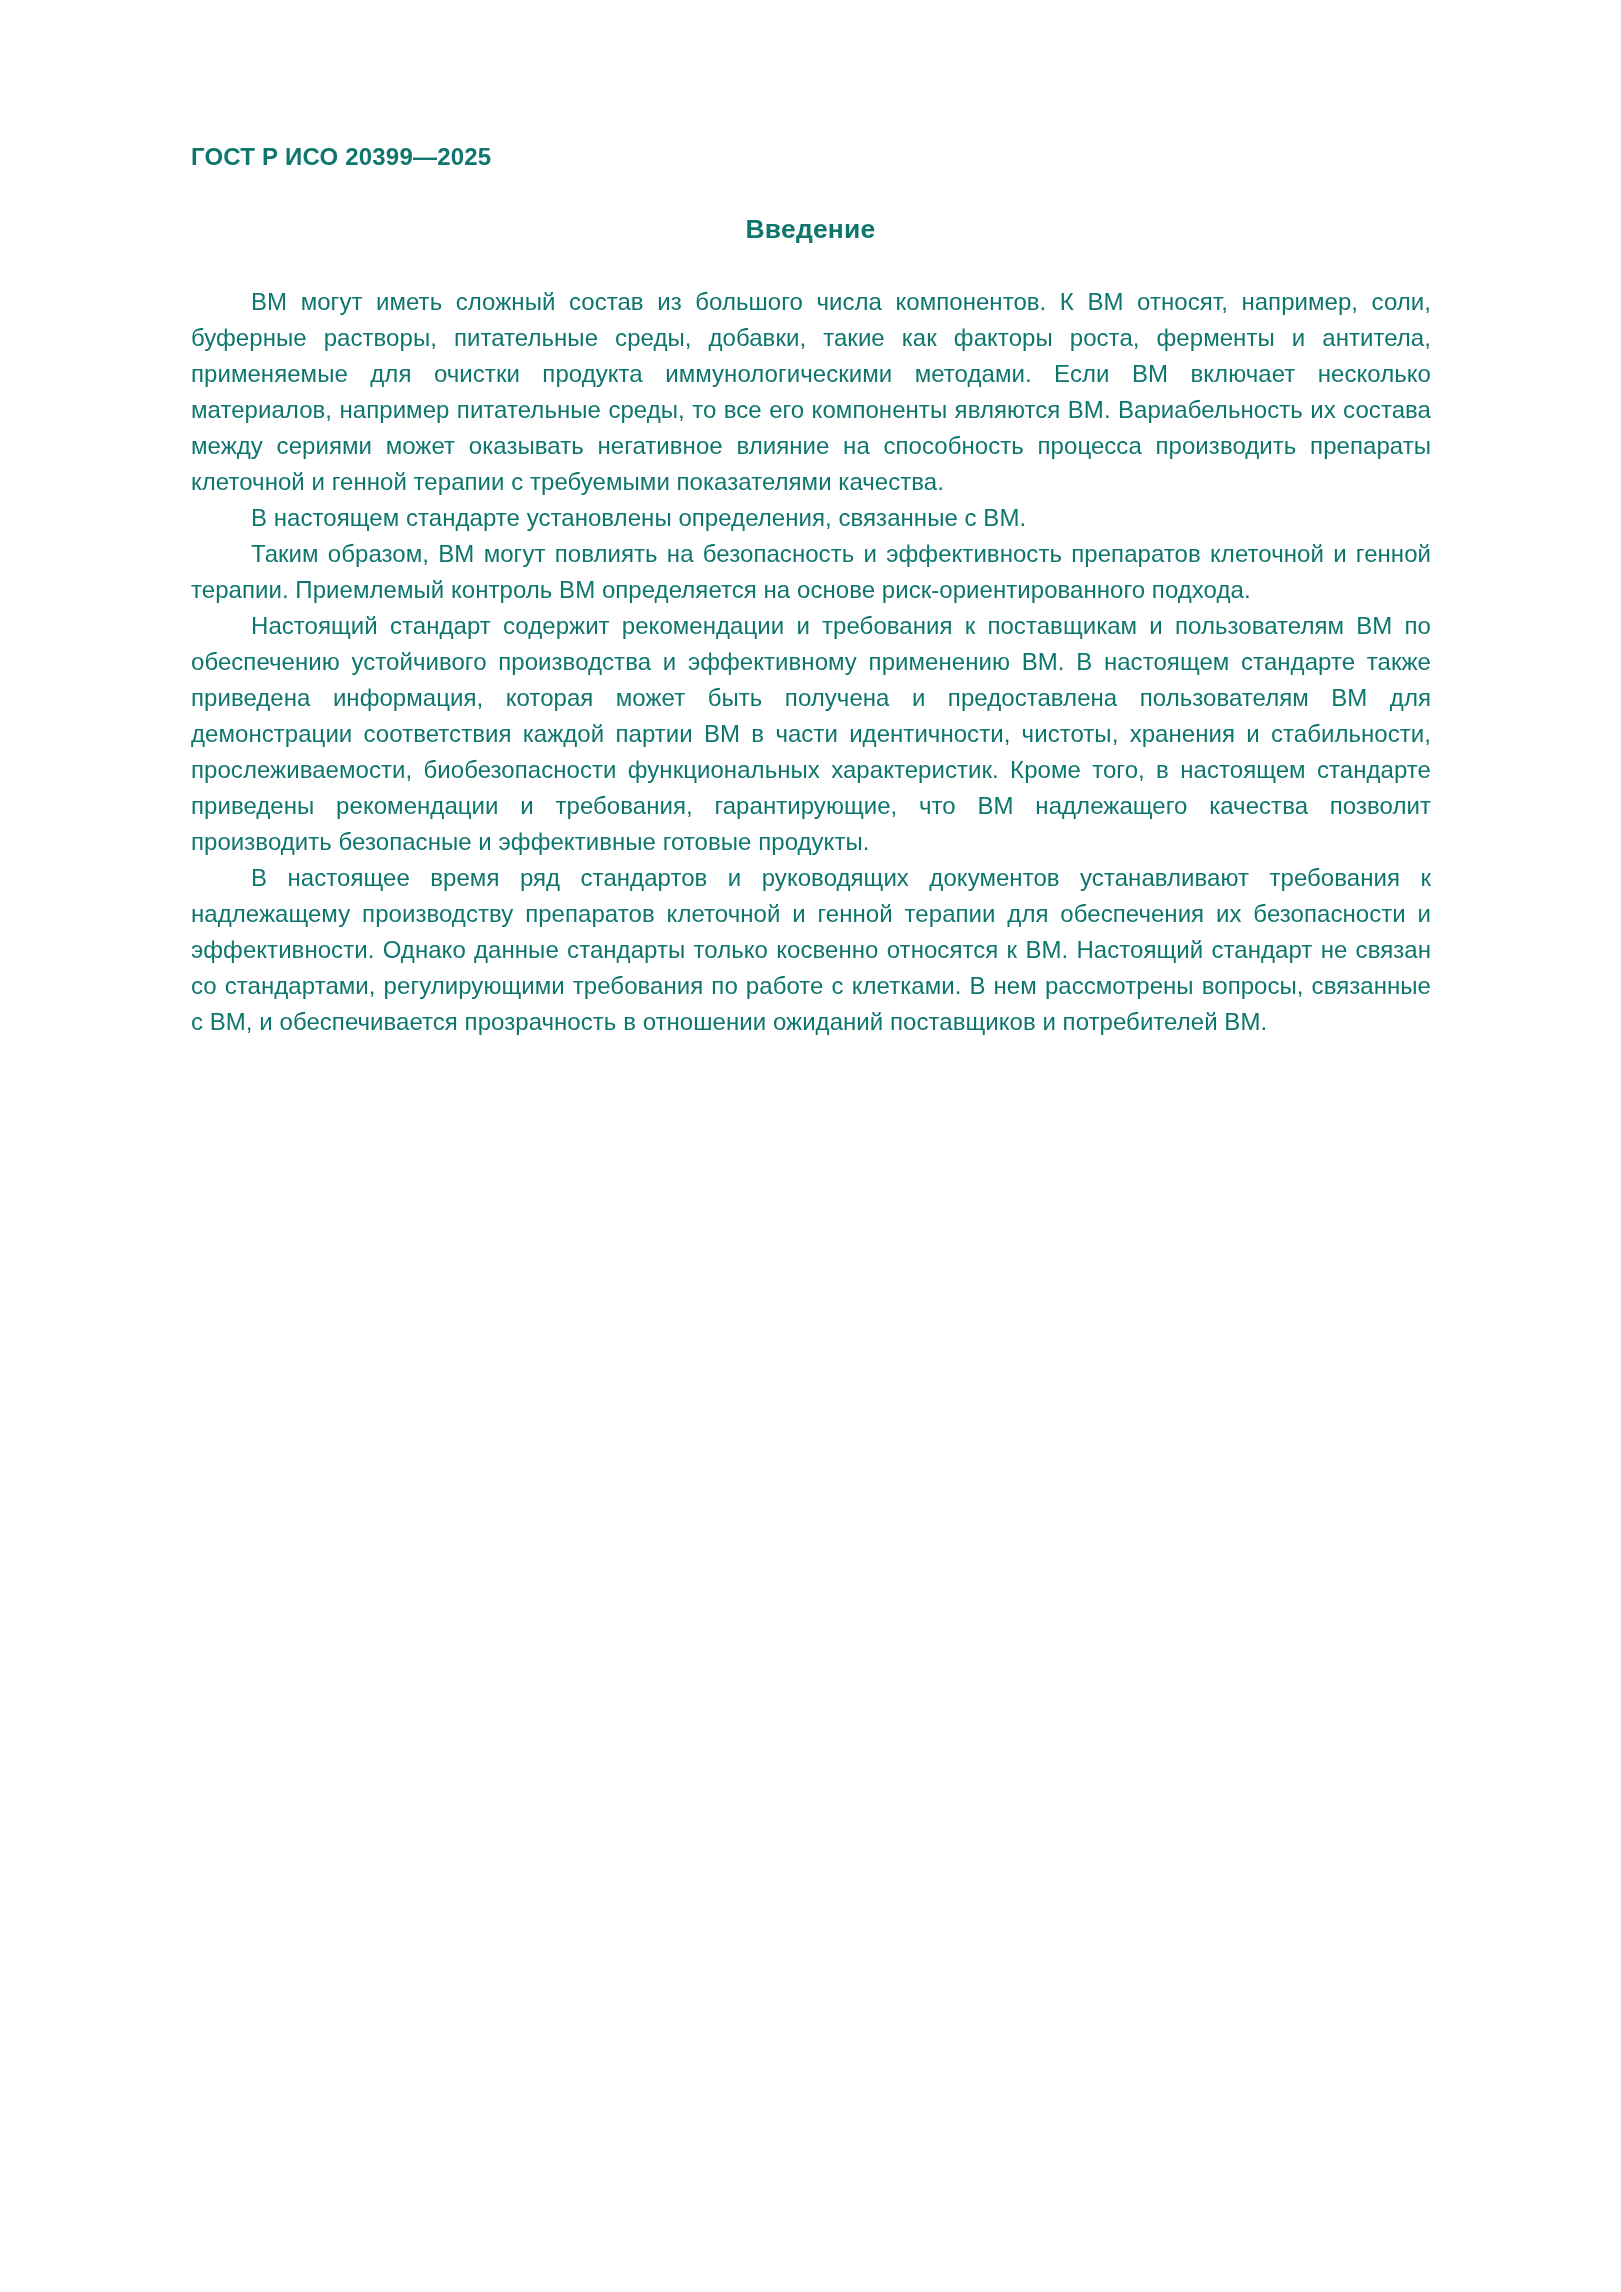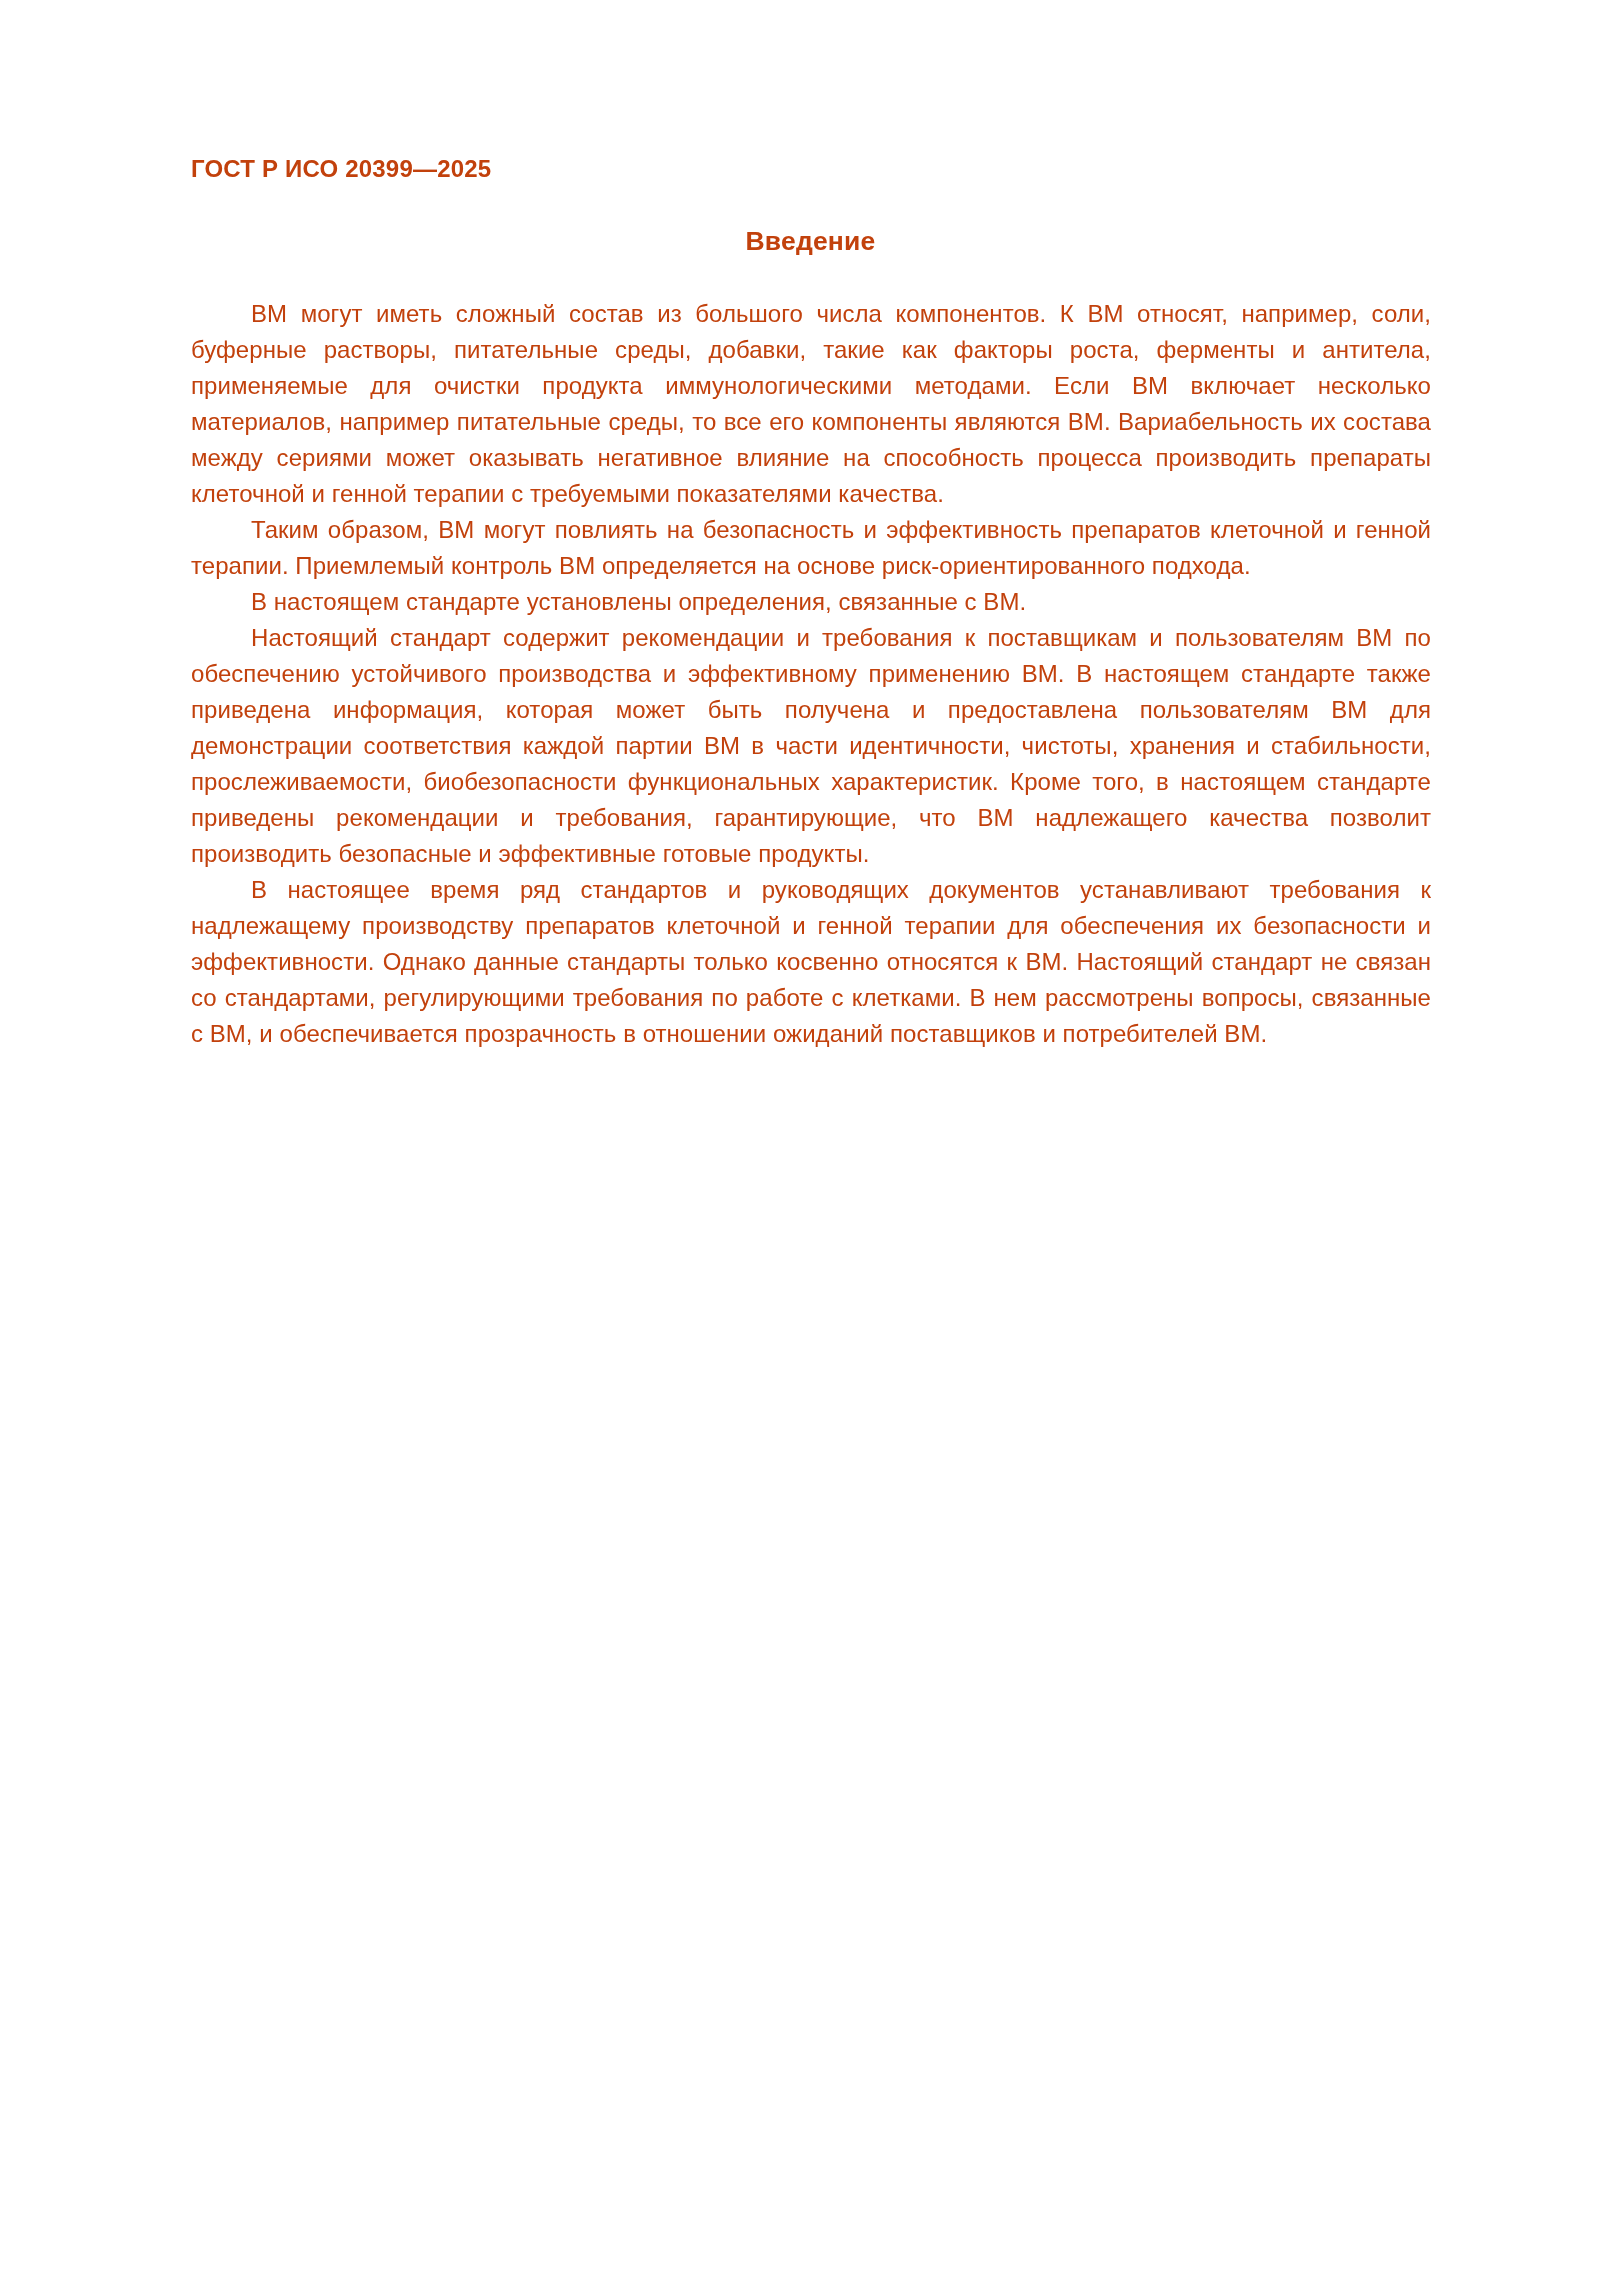--- a/index.html
+++ b/index.html
@@ -5,24 +5,24 @@
   html, body {
     margin: 0;
     padding: 0;
     background: #ffffff;
   }
   .page {
     position: relative;
     width: 1621px;
     height: 1885px;
     background: #ffffff;
-    margin: 12px auto;
+    margin: 0 auto;
     overflow: hidden;
     font-family: "Liberation Sans", sans-serif;
-    color: #c2410c;
+    color: #0f766e;
   }
 
   
   .doc-header {
     position: absolute;
     left: 191px;
     top: 143px;
     font-size: 24px;
     font-weight: bold;
     letter-spacing: 0.2px;
@@ -74,22 +74,22 @@
 <body>
 
 <div class="page">
 
   <div class="doc-header">ГОСТ Р ИСО 20399—2025</div>
 
   <div class="section-title">Введение</div>
 
   <div class="body-block">
     <p class="para last-line-left">ВМ могут иметь сложный состав из большого числа компонентов. К ВМ относят, например, соли, буферные растворы, питательные среды, добавки, такие как факторы роста, ферменты и антитела, применяемые для очистки продукта иммунологическими методами. Если ВМ включает несколько материалов, например питательные среды, то все его компоненты являются ВМ. Вариабельность их состава между сериями может оказывать негативное влияние на способность процесса производить препараты клеточной и генной терапии с требуемыми показателями качества.</p>
+    <p class="para last-line-left">В настоящем стандарте установлены определения, связанные с ВМ.</p>
     <p class="para last-line-left">Таким образом, ВМ могут повлиять на безопасность и эффективность препаратов клеточной и генной терапии. Приемлемый контроль ВМ определяется на основе риск-ориентированного подхода.</p>
-    <p class="para last-line-left">В настоящем стандарте установлены определения, связанные с ВМ.</p>
     <p class="para last-line-left">Настоящий стандарт содержит рекомендации и требования к поставщикам и пользователям ВМ по обеспечению устойчивого производства и эффективному применению ВМ. В настоящем стандарте также приведена информация, которая может быть получена и предоставлена пользователям ВМ для демонстрации соответствия каждой партии ВМ в части идентичности, чистоты, хранения и стабильности, прослеживаемости, биобезопасности функциональных характеристик. Кроме того, в настоящем стандарте приведены рекомендации и требования, гарантирующие, что ВМ надлежащего качества позволит производить безопасные и эффективные готовые продукты.</p>
     <p class="para last-line-left">В настоящее время ряд стандартов и руководящих документов устанавливают требования к надлежащему производству препаратов клеточной и генной терапии для обеспечения их безопасности и эффективности. Однако данные стандарты только косвенно относятся к ВМ. Настоящий стандарт не связан со стандартами, регулирующими требования по работе с клетками. В нем рассмотрены вопросы, связанные с ВМ, и обеспечивается прозрачность в отношении ожиданий поставщиков и потребителей ВМ.</p>
   </div>
 
   <div class="folio">IV</div>
 
 </div>
 
 
 </body></html>

